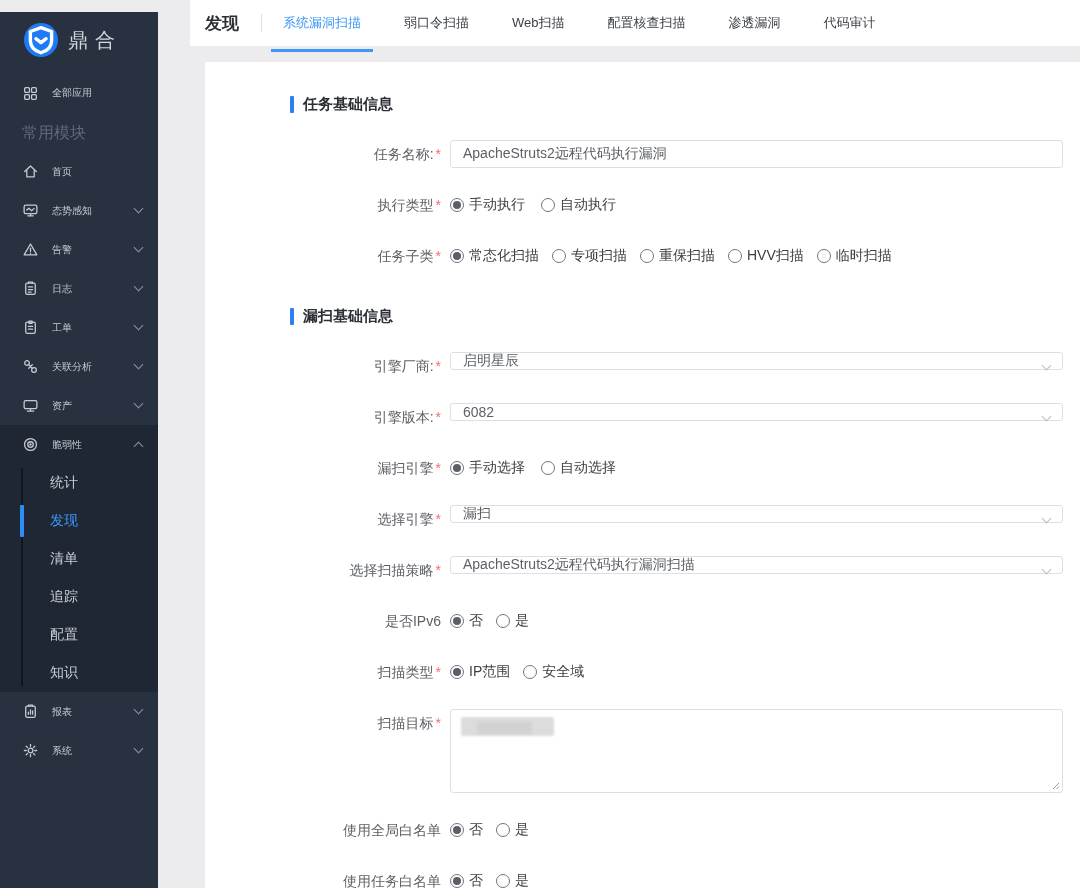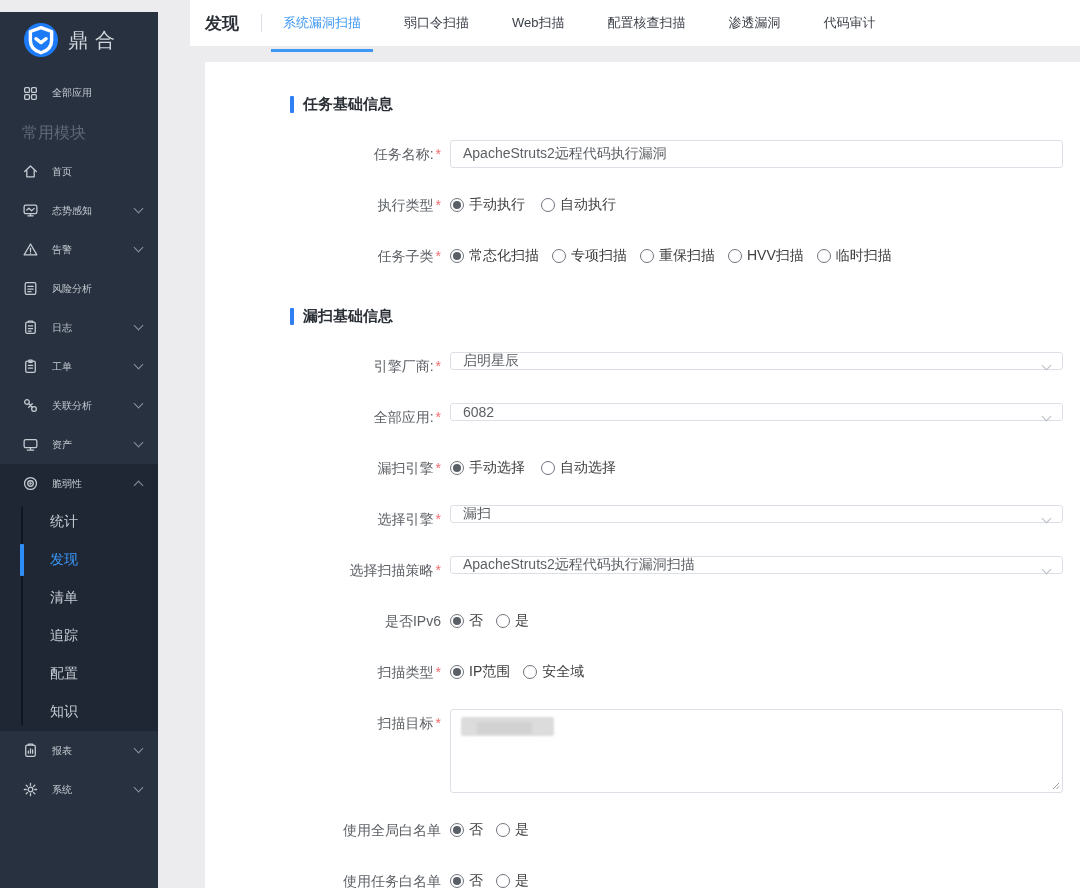--- a/index.html
+++ b/index.html
@@ -118,29 +118,20 @@
         <svg viewBox="0 0 16 16">
             <path d="M8 2.8 L14 13 H2 Z"></path>
             <path d="M8 6.8 V9.8"></path>
             <path d="M8 11.4 V11.6"></path>
           </svg>
       </span>
       <span class="lbl">告警</span>
       <span class="chv"></span>
     </div>
 
-    <div class="mi">
-      <span class="ic">
-        <svg viewBox="0 0 16 16">
-            <rect x="3" y="2.5" width="10" height="11" rx="1.5"></rect>
-            <path d="M5.5 6 H10.5 M5.5 8.5 H10.5 M5.5 11 H8.5"></path>
-          </svg>
-      </span>
-      <span class="lbl">风险分析</span>
-    </div>
 
     <div class="mi">
       <span class="ic">
         <svg viewBox="0 0 16 16">
             <rect x="3.5" y="3" width="9" height="10.5" rx="1.5"></rect>
             <path d="M6 3 V2 H10 V3"></path>
             <path d="M6 6.5 H10 M6 9 H10 M6 11.5 H8.5"></path>
           </svg>
       </span>
       <span class="lbl">日志</span>
@@ -326,21 +317,21 @@
       <div class="flabel"><span>引擎厂商:</span><span class="req">*</span></div>
       <div class="fctrl">
         <div class="selbox">
           <span>启明星辰</span>
           <span class="sel-chv"></span>
         </div>
       </div>
     </div>
 
     <div class="frow">
-      <div class="flabel"><span>全部应用:</span><span class="req">*</span></div>
+      <div class="flabel"><span>引擎版本:</span><span class="req">*</span></div>
       <div class="fctrl">
         <div class="selbox">
           <span>6082</span>
           <span class="sel-chv"></span>
         </div>
       </div>
     </div>
 
     <div class="frow">
       <div class="flabel"><span>漏扫引擎</span><span class="req">*</span></div>

